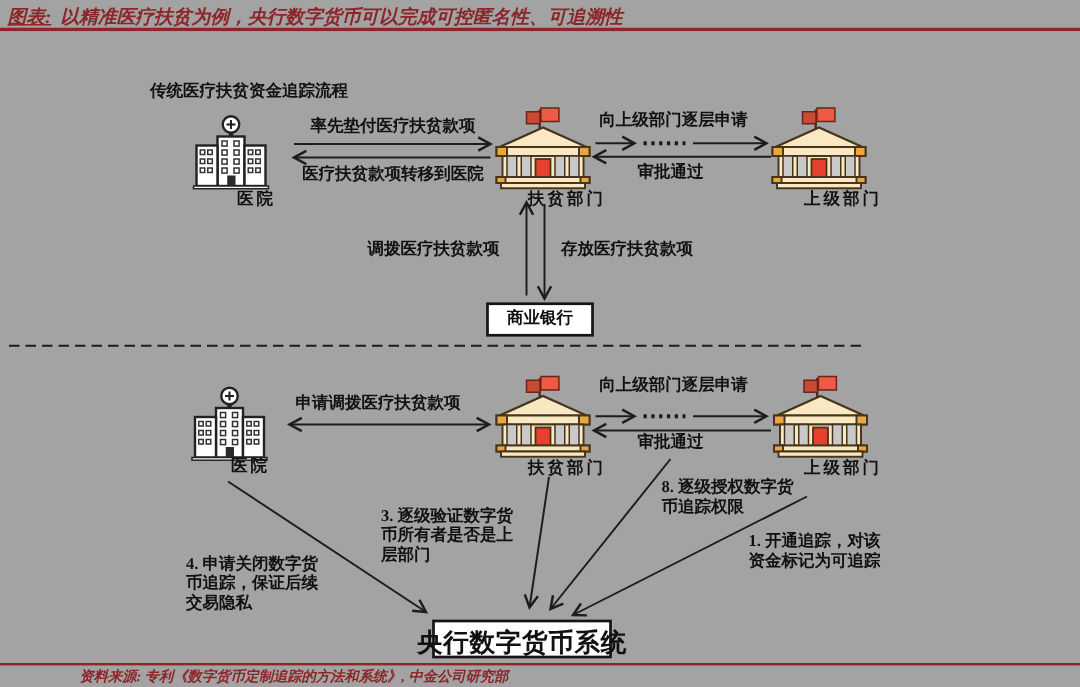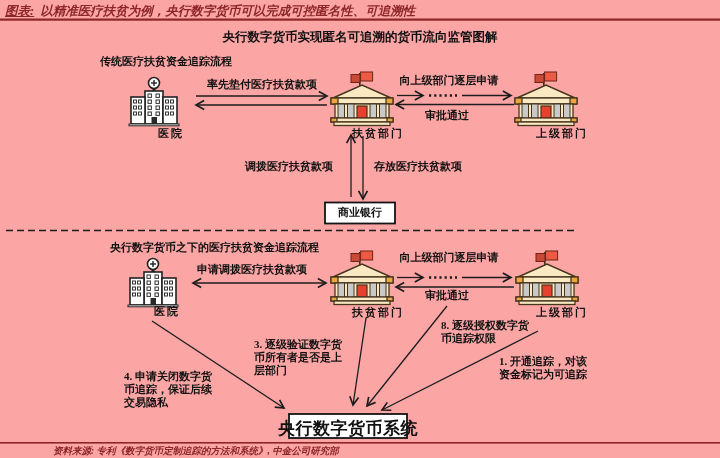--- a/index.html
+++ b/index.html
@@ -1,16 +1,16 @@
 <!DOCTYPE html>
 <html><head>
 <meta charset="utf-8">
 <style>
   html,body{margin:0;padding:0;background:#ffffff;}
-  .page{position:relative;width:720px;height:458px;background:#fca5a5;overflow:hidden;
+  .page{position:relative;width:720px;height:458px;background:#a3a3a3;overflow:hidden;
         font-family:"Liberation Serif","DejaVu Serif",serif;}
   svg{position:absolute;left:0;top:0;}
   .header{position:absolute;left:5px;top:3px;font-size:12.5px;font-weight:bold;font-style:italic;
           color:#8c2629;white-space:nowrap;}
   .header .hprefix{text-decoration:underline;margin-right:6px;}
   .dtitle{position:absolute;left:0;right:0;top:29px;text-align:center;
           font-size:12.5px;font-weight:bold;color:#111;}
   .lbl{position:absolute;font-size:11px;font-weight:bold;color:#111;white-space:nowrap;line-height:1.15;}
   .ctr{transform:translateX(-50%);text-align:center;}
   .bldg{letter-spacing:2px;padding-left:32px;}
@@ -124,34 +124,33 @@
     <line x1="538" y1="331" x2="382" y2="410" marker-end="url(#arr)"></line>
   </g>
 
   <rect x="325" y="202.5" width="70" height="21" fill="#fff" stroke="#151515" stroke-width="1.8"></rect>
   <rect x="289" y="414" width="118" height="24" fill="#fff" stroke="#151515" stroke-width="1.8"></rect>
 </svg>
 
 <div class="header">
   <span class="hprefix">图表:</span><span>以精准医疗扶贫为例，央行数字货币可以完成可控匿名性、可追溯性</span>
 </div>
-<div class="dtitle">央行数字货币实现匿名可追溯的货币流向监管图解</div>
 
 <div class="lbl ctr" style="left:262px;top:78px;">率先垫付医疗扶贫款项</div>
 <div class="lbl" style="left:100px;top:55px;">传统医疗扶贫资金追踪流程</div>
+<div class="lbl ctr" style="left:262px;top:110px;">医疗扶贫款项转移到医院</div>
 <div class="lbl ctr" style="left:449px;top:74px;">向上级部门逐层申请</div>
 <div class="lbl ctr" style="left:447px;top:109px;">审批通过</div>
 <div class="lbl" style="left:245px;top:160px;">调拨医疗扶贫款项</div>
 <div class="lbl" style="left:374px;top:160px;">存放医疗扶贫款项</div>
 <div class="lbl ctr bldg" style="left:155px;top:127px;">医院</div>
 <div class="lbl ctr bldg" style="left:362px;top:127px;">扶贫部门</div>
 <div class="lbl ctr bldg" style="left:546px;top:127px;">上级部门</div>
 <div class="lbl ctr boxlbl" style="left:360px;top:206px;">商业银行</div>
 
-<div class="lbl" style="left:110px;top:241px;">央行数字货币之下的医疗扶贫资金追踪流程</div>
 <div class="lbl ctr" style="left:252px;top:263px;">申请调拨医疗扶贫款项</div>
 <div class="lbl ctr" style="left:449px;top:251px;">向上级部门逐层申请</div>
 <div class="lbl ctr" style="left:447px;top:289px;">审批通过</div>
 <div class="lbl ctr bldg" style="left:151px;top:305px;">医院</div>
 <div class="lbl ctr bldg" style="left:362px;top:306px;">扶贫部门</div>
 <div class="lbl ctr bldg" style="left:546px;top:306px;">上级部门</div>
 <div class="lbl note" style="left:499px;top:355px;">1. 开通追踪，对该资金标记为可追踪</div>
 <div class="lbl note" style="left:441px;top:319px;">8. 逐级授权数字货币追踪权限</div>
 <div class="lbl note" style="left:254px;top:338px;">3. 逐级验证数字货币所有者是否是上层部门</div>
 <div class="lbl note" style="left:124px;top:370px;">4. 申请关闭数字货币追踪，保证后续交易隐私</div>

